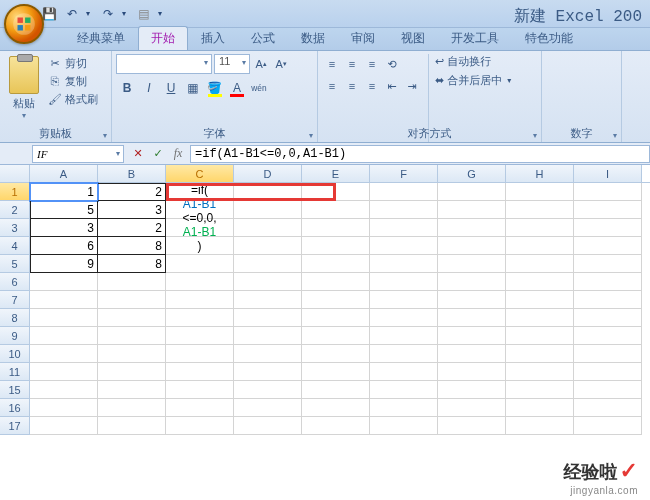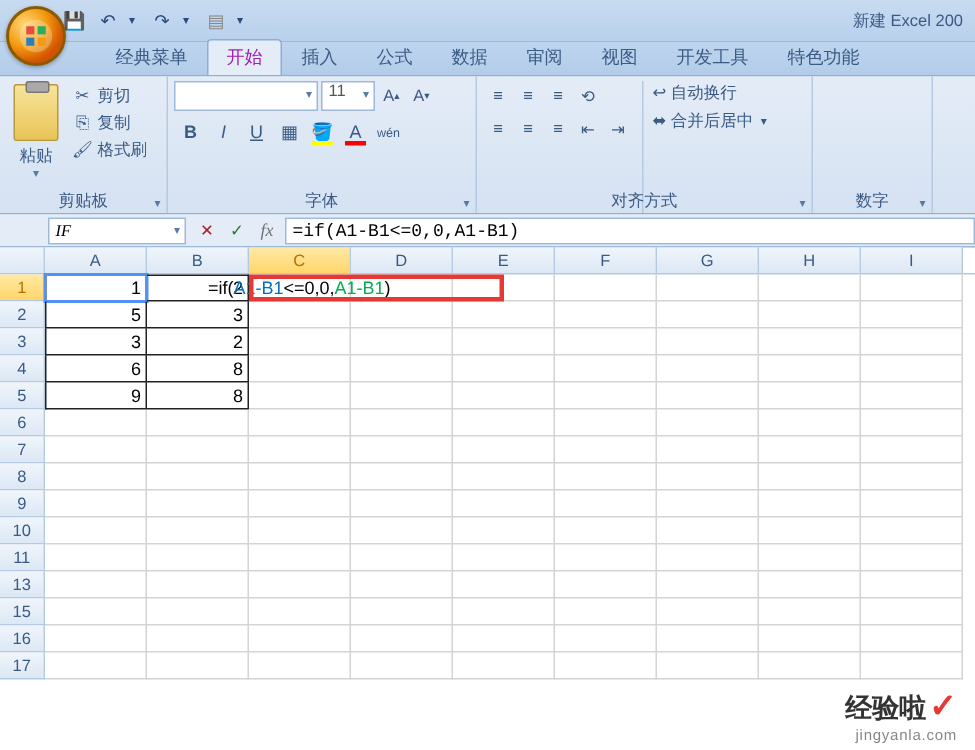--- a/index.html
+++ b/index.html
@@ -3,21 +3,21 @@
 <meta charset="utf-8">
 <style>
 * { margin: 0; padding: 0; box-sizing: border-box; font-family: "Microsoft YaHei", SimSun, Arial, sans-serif; }
 body { background: #fff; width: 650px; height: 500px; overflow: hidden; position: relative; font-size: 12px; }
 
 
 .titlebar { height: 28px; background: linear-gradient(#c8dbf0, #b9d1ed); display: flex; align-items: center; padding: 0 4px; border-bottom: 1px solid #9db8d9; }
 .qat { display: flex; align-items: center; gap: 6px; margin-left: 38px; }
 .qat-icon { width: 16px; height: 16px; display: flex; align-items: center; justify-content: center; font-size: 12px; color: #2a4b7c; }
 .dropdown-tiny { width: 8px; font-size: 8px; color: #2a4b7c; }
-.title-text { position: absolute; right: 8px; top: 6px; font-size: 11px; color: #3b5b85; }
+.title-text { position: absolute; right: 8px; top: 6px; font-size: 16px; color: #3b5b85; font-family: Liberation Mono, monospace; }
 
 
 .office-btn { position: absolute; top: 4px; left: 4px; width: 40px; height: 40px; border-radius: 50%; background: radial-gradient(circle at 30% 30%, #ffd87a, #f39c12 40%, #d35400 70%); border: 2px solid #8a5a00; z-index: 10; box-shadow: 0 1px 3px rgba(0,0,0,0.3); display:flex; align-items:center; justify-content:center;}
 .office-btn svg { width: 26px; height: 26px; }
 
 
 .tabs { height: 23px; background: linear-gradient(#bdd5ee, #b3cce9); display: flex; align-items: flex-end; padding-left: 64px; border-bottom: 1px solid #8faed1; }
 .tab { padding: 3px 12px 3px; font-size: 12px; color: #3b5b85; cursor: pointer; border: 1px solid transparent; border-bottom: none; margin-right: 0px; }
 .tab.active { background: #e4ecf7; border-color: #8faed1; border-top-left-radius: 3px; border-top-right-radius: 3px; color: #a21caf; }
 
@@ -73,21 +73,21 @@
 .selectall { width: 30px; background: linear-gradient(#f0f5fb,#dce8f5); border-right:1px solid #b5cae2;}
 .col-h { width: 68px; background: linear-gradient(#f0f5fb,#dce8f5); border-right:1px solid #b5cae2; display:flex; align-items:center; justify-content:center; font-size:11px; color:#3b5b85;}
 .col-h.active { background: linear-gradient(#ffe9a5,#ffd66b); color:#b86e00;}
 .row { display:flex; height:18px; }
 .row-h { width:30px; background: linear-gradient(#f0f5fb,#dce8f5); border-right:1px solid #b5cae2; border-bottom:1px solid #b5cae2; display:flex; align-items:center; justify-content:center; font-size:11px; color:#3b5b85;}
 .row-h.active { background: linear-gradient(#ffe9a5,#ffd66b); color:#b86e00;}
 .cell { width:68px; border-right:1px solid #d4d4d4; border-bottom:1px solid #d4d4d4; display:flex; align-items:center; justify-content:flex-end; padding:0 3px; font-size:12px; position:relative; font-family: Arial, sans-serif;}
 .cell.bordered { border-right:1px solid #222; border-bottom:1px solid #222; }
 .cell.bordered-top { border-top:1px solid #222; }
 .cell.bordered-left { border-left:1px solid #222; }
-.cell.editing { justify-content:center; font-family:"Courier New",monospace; overflow:visible; white-space:nowrap; z-index:3; background:#fff;}
+.cell.editing { justify-content:space-between; font-family:"Courier New",monospace; overflow:visible; white-space:nowrap; z-index:3; background:#fff;flex-direction:column;}
 .selA1 { outline: 2px solid #5292f7; outline-offset: -1px; }
 .edit-overlay { position:absolute; left:166px; top:18px; width:170px; height:18px; border:3px solid #e53935; z-index:5; pointer-events:none;}
 
 
 .tok-blue { color: #0070c0; }
 .tok-green { color: #00b050; }
 .tok-black { color: #000; }
 
 
 .watermark { position:absolute; right: 12px; bottom: 16px; font-size: 18px; font-weight: bold; color:#333; display:flex; align-items:baseline; gap:2px;}
@@ -382,32 +382,20 @@
         <div class="cell"></div>
         <div class="cell"></div>
         <div class="cell"></div>
         <div class="cell"></div>
         <div class="cell"></div>
         <div class="cell"></div>
         <div class="cell"></div>
         <div class="cell"></div>
       </div>
       <div class="row">
-        <div class="row-h">13</div>
-        <div class="cell"></div>
-        <div class="cell"></div>
-        <div class="cell"></div>
-        <div class="cell"></div>
-        <div class="cell"></div>
-        <div class="cell"></div>
-        <div class="cell"></div>
-        <div class="cell"></div>
-        <div class="cell"></div>
-      </div>
-      <div class="row">
         <div class="row-h">15</div>
         <div class="cell"></div>
         <div class="cell"></div>
         <div class="cell"></div>
         <div class="cell"></div>
         <div class="cell"></div>
         <div class="cell"></div>
         <div class="cell"></div>
         <div class="cell"></div>
         <div class="cell"></div>

